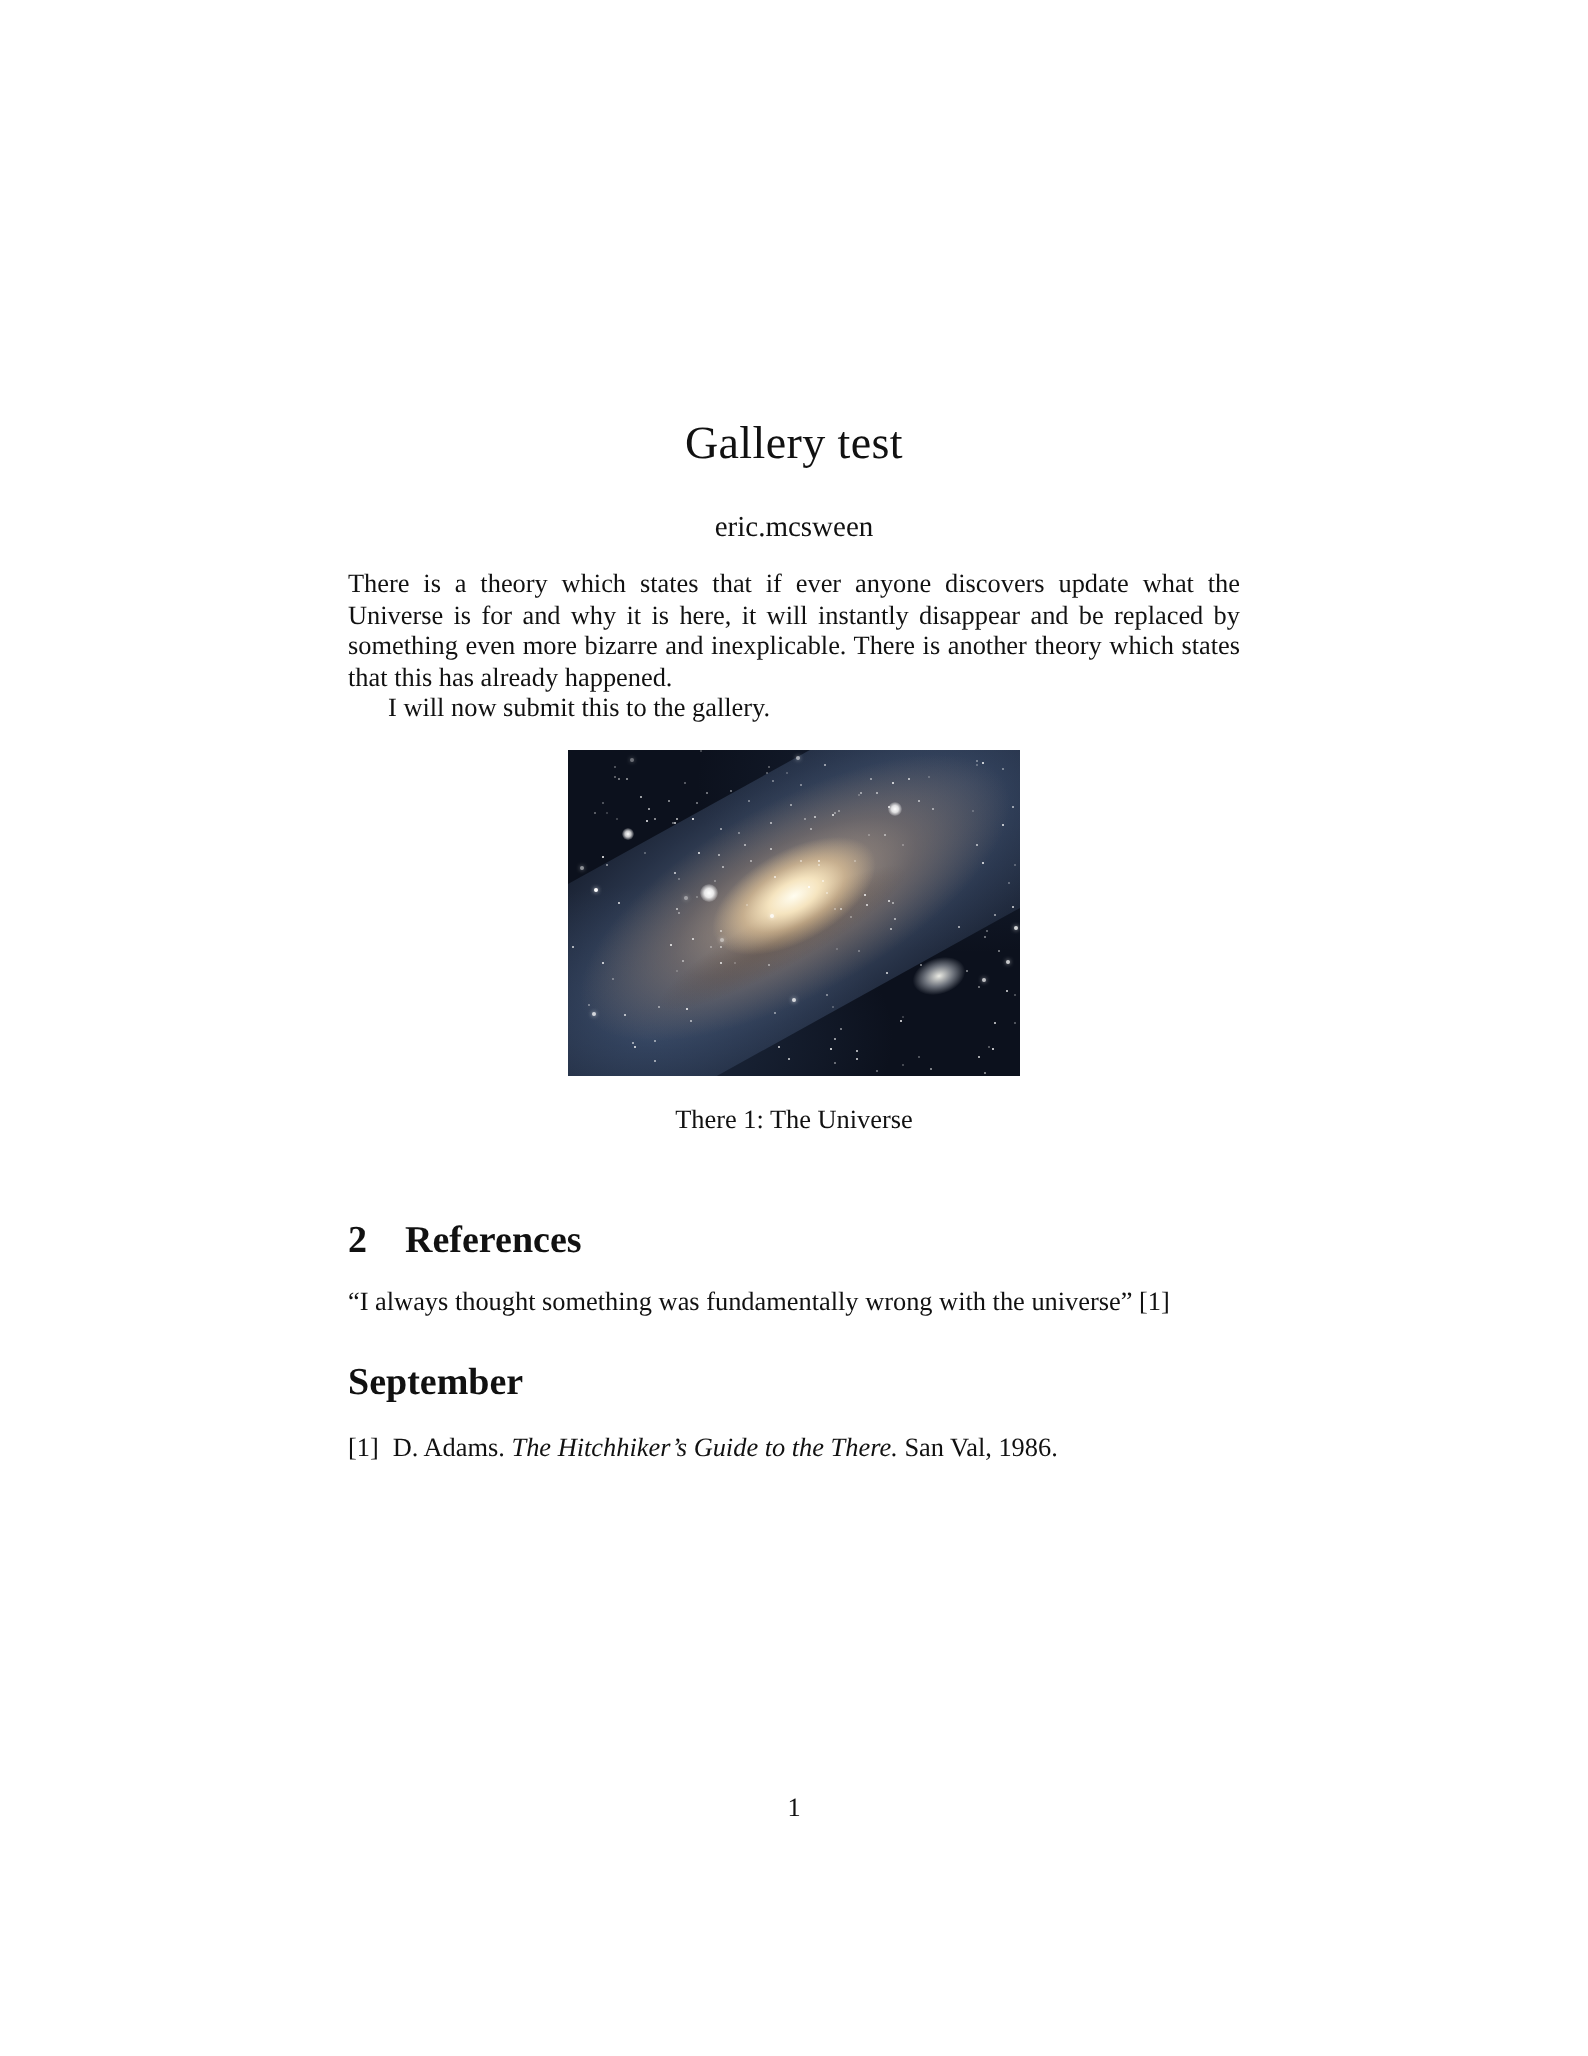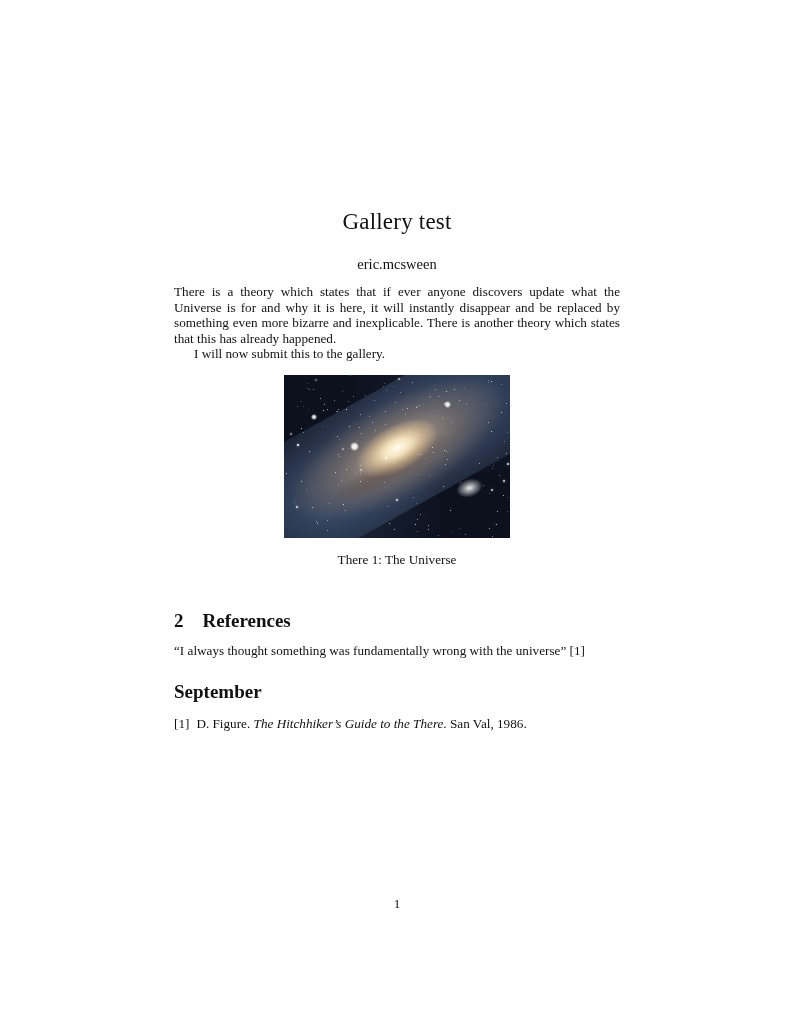--- a/index.html
+++ b/index.html
@@ -275,20 +275,20 @@
       </div>
       <figcaption class="caption">There 1: The Universe</figcaption>
     </figure>
 
     <h2 class="sec sec-conclusion"><span class="sec-num">2</span><span>References</span></h2>
 
     <p class="body">“I always thought something was fundamentally wrong with the universe” [1]</p>
 
     <h2 class="sec sec-references">September</h2>
 
-    <p class="ref-entry"><span class="ref-label">[1]</span><span>D. Figure.</span>
+    <p class="ref-entry"><span class="ref-label">[1]</span><span>D. Adams.</span>
       <span class="ital">The Hitchhiker’s Guide to the There.</span>
       <span>San Val, 1986.</span></p>
 
   </div>
 
   <div class="page-number">1</div>
 </div>
 
 </body></html>

